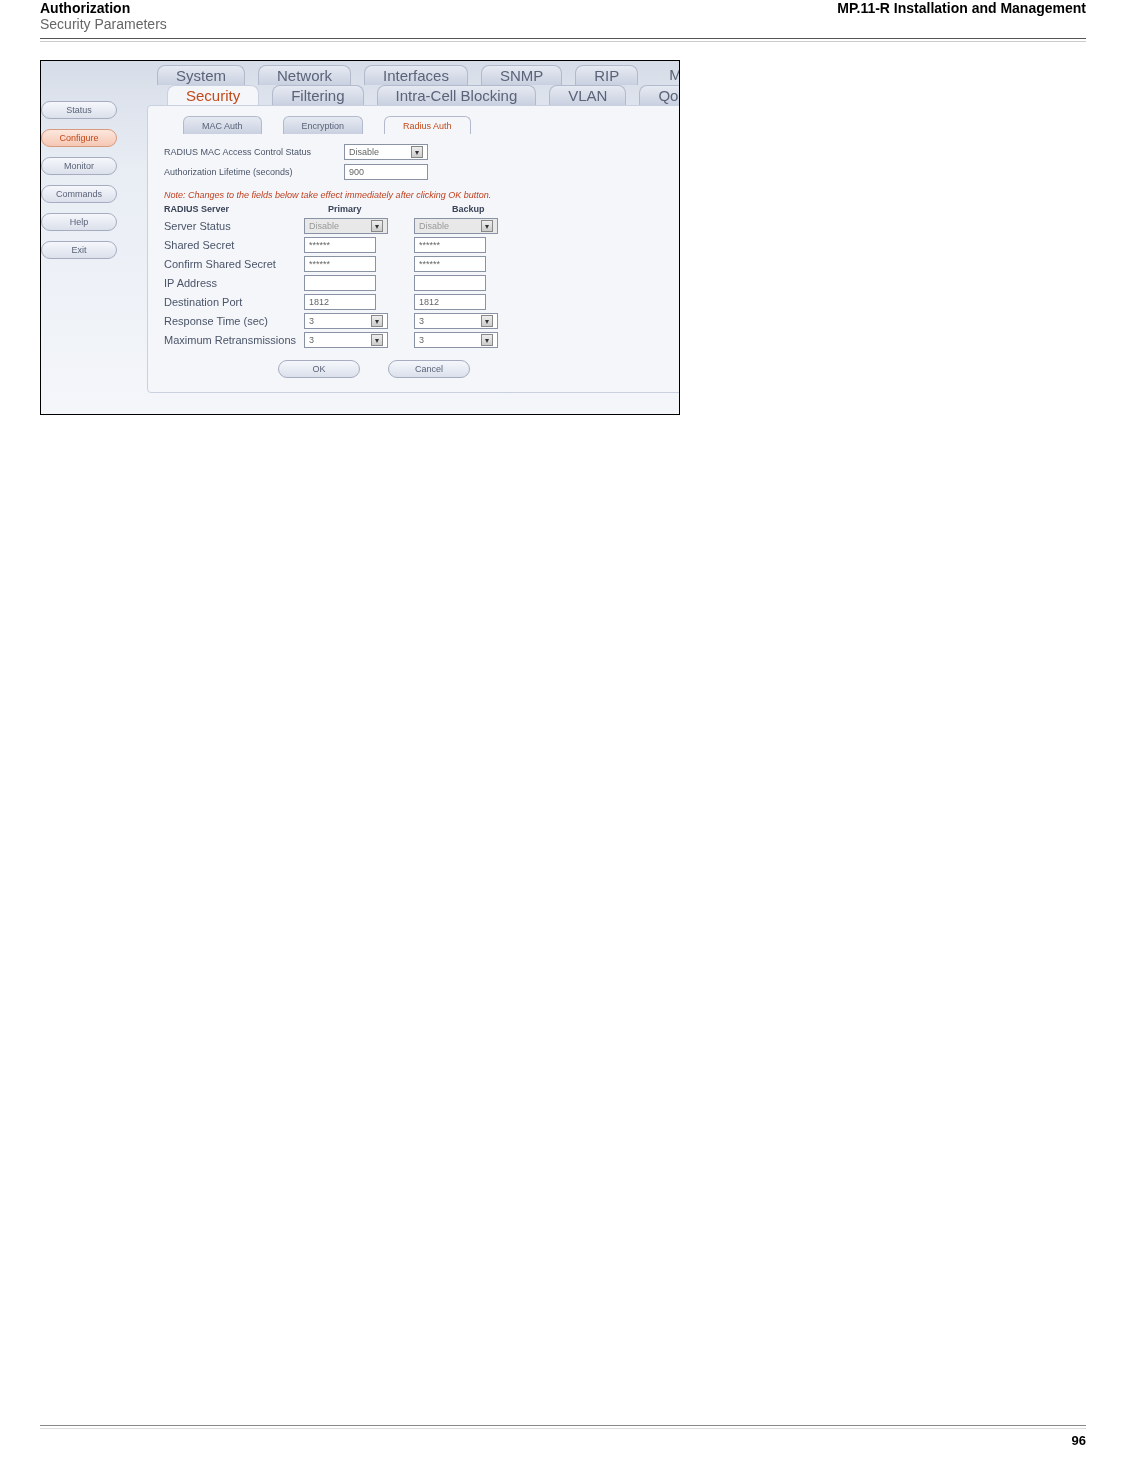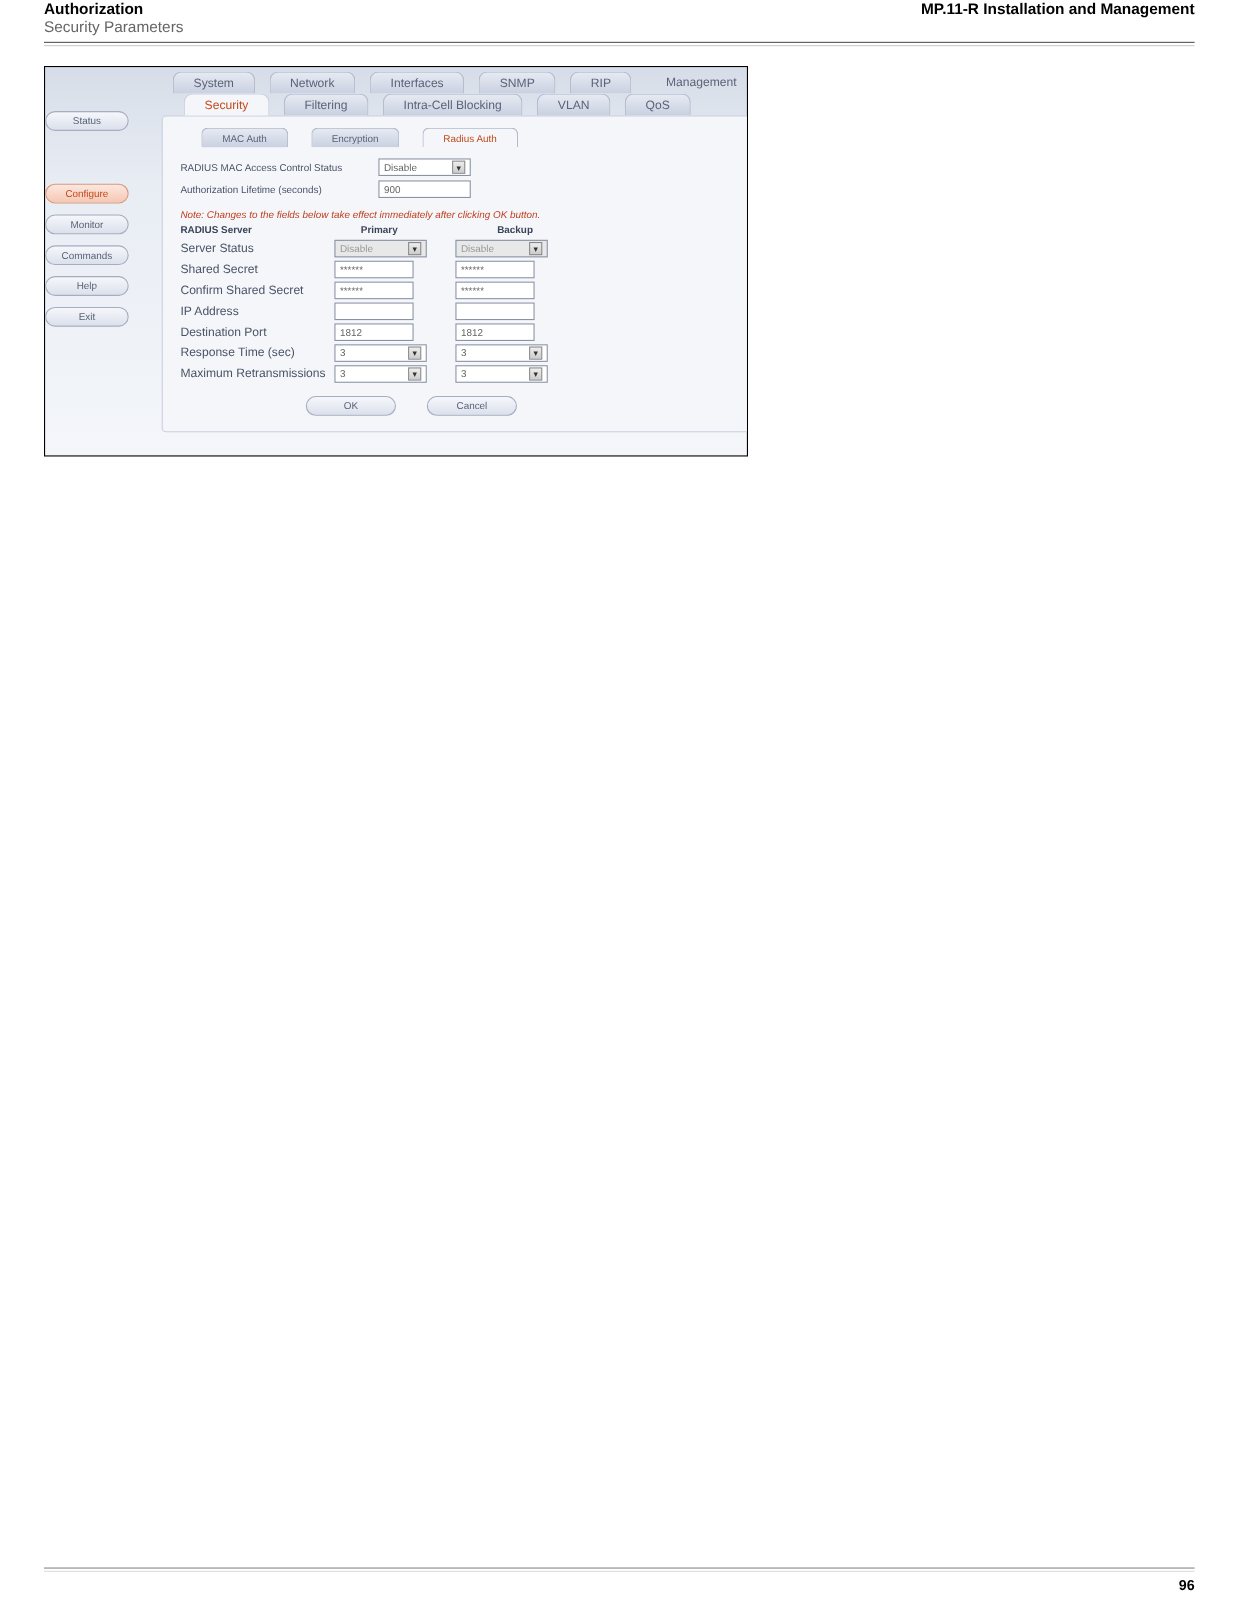--- a/index.html
+++ b/index.html
@@ -25,29 +25,29 @@
   .leftnav { width: 100px; padding-top: 40px; display: flex; flex-direction: column; gap: 10px; align-items: center; }
   .nav-btn {
     width: 76px; height: 18px;
     background: linear-gradient(#f5f7fb, #dbe0eb);
     border: 1px solid #a6adc0;
     border-radius: 9px;
     font-size: 9px; color: #5a6378;
     display: flex; align-items: center; justify-content: center;
     cursor: pointer;
   }
-  .nav-btn.active { background: linear-gradient(#fce7de,#f6c7b4); color: #c24a1a; border-color:#d89a7e;margin-top:38px; }
+  .nav-btn.active { background: linear-gradient(#fce7de,#f6c7b4); color: #c24a1a; border-color:#d89a7e; }
 
   .main { flex: 1; padding: 4px 8px 0 0; }
   .tabrow { display: flex; height: 20px; margin-left: 40px; }
   .tab {
     flex: 0 0 auto;
     padding: 0 18px;
     height: 20px; line-height: 20px;
-    font-size: 11px; color: #5a6378;
+    font-size: 15px; color: #5a6378;
     background: linear-gradient(#e6eaf2,#c9d0e0);
     border-radius: 8px 8px 0 0;
     margin-right: 13px;
     border: 1px solid #b3bacc; border-bottom: none;
     cursor: pointer;
   }
   .tabrow2 { margin-left: 50px; }
   .tabrow2 .tab.active { background: #f4f6fa; color: #c24a1a; border-color:#c9d0e0; position: relative; }
   .panel { background: #f4f6fa; border: 1px solid #c9d0e0; border-radius: 4px; margin-left: 30px; padding: 10px 6px 14px 10px; }
   .subtabs { display:flex; margin: 0 0 10px 6px; }

